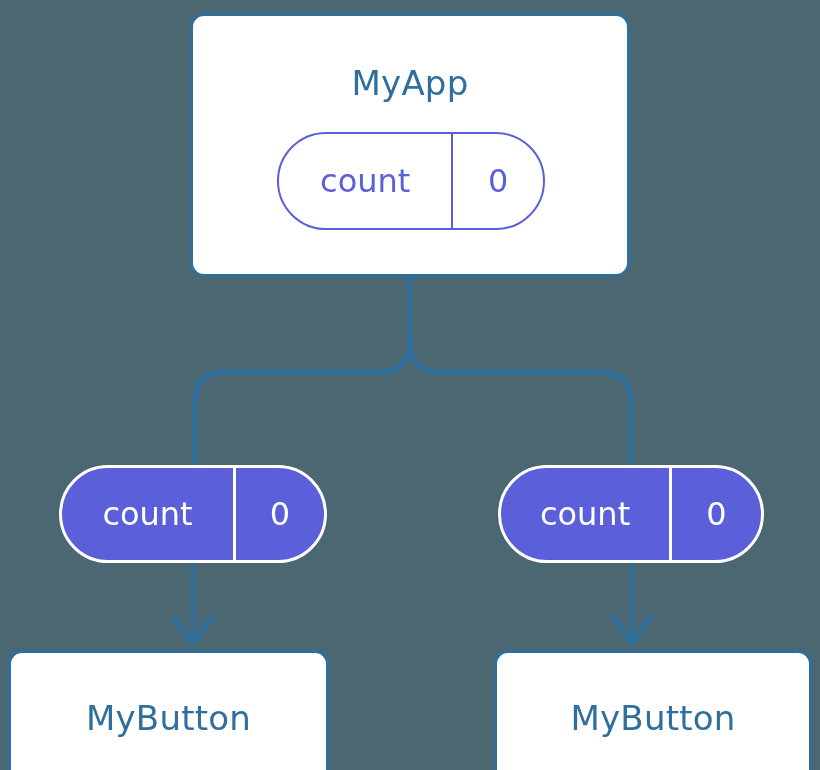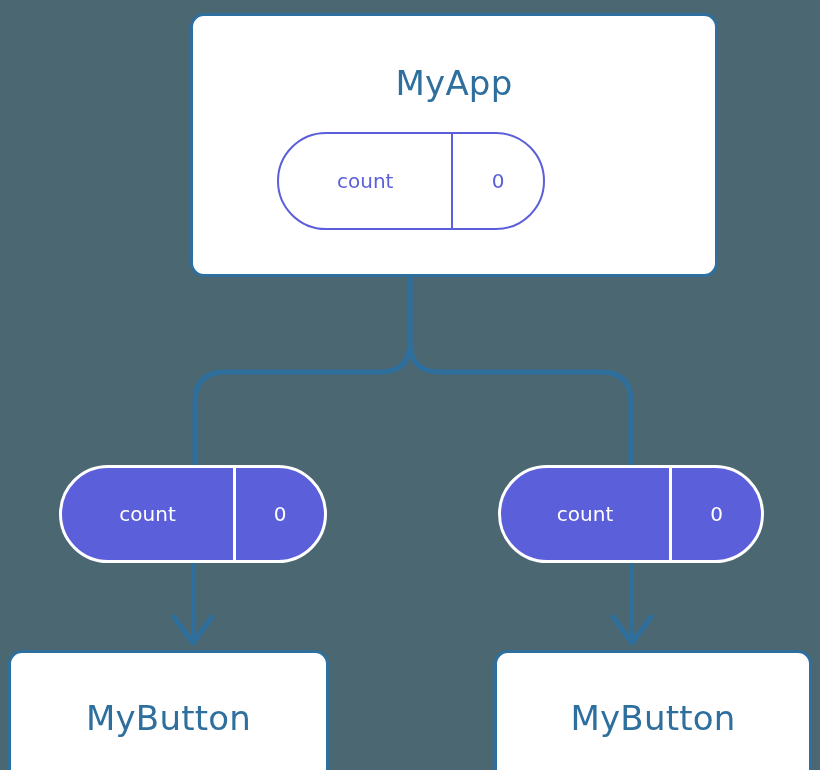--- a/index.html
+++ b/index.html
@@ -41,21 +41,21 @@
     color: #2e6f9e;
     font-size: 34px;
     line-height: 1;
     letter-spacing: 0.2px;
     white-space: nowrap;
   }
 
   #root-component {
     left: 190px;
     top: 13px;
-    width: 528px;
+    width: 440px;
     height: 264px;
   }
   #root-component .component-title {
     position: absolute;
     top: 50px;
     left: 0;
     width: 100%;
     text-align: center;
   }
 
@@ -84,21 +84,21 @@
     border-radius: 999px;
     box-sizing: border-box;
     z-index: 4;
     overflow: hidden;
   }
   .state-pill .pill-key,
   .state-pill .pill-value {
     display: flex;
     align-items: center;
     justify-content: center;
-    font-size: 20px;
+    font-size: 32px;
     line-height: 1;
     box-sizing: border-box;
     white-space: nowrap;
     text-align: center;
   }
 
   
   .state-pill.outlined {
     border: 2px solid #5b5fd9;
     background: transparent;

